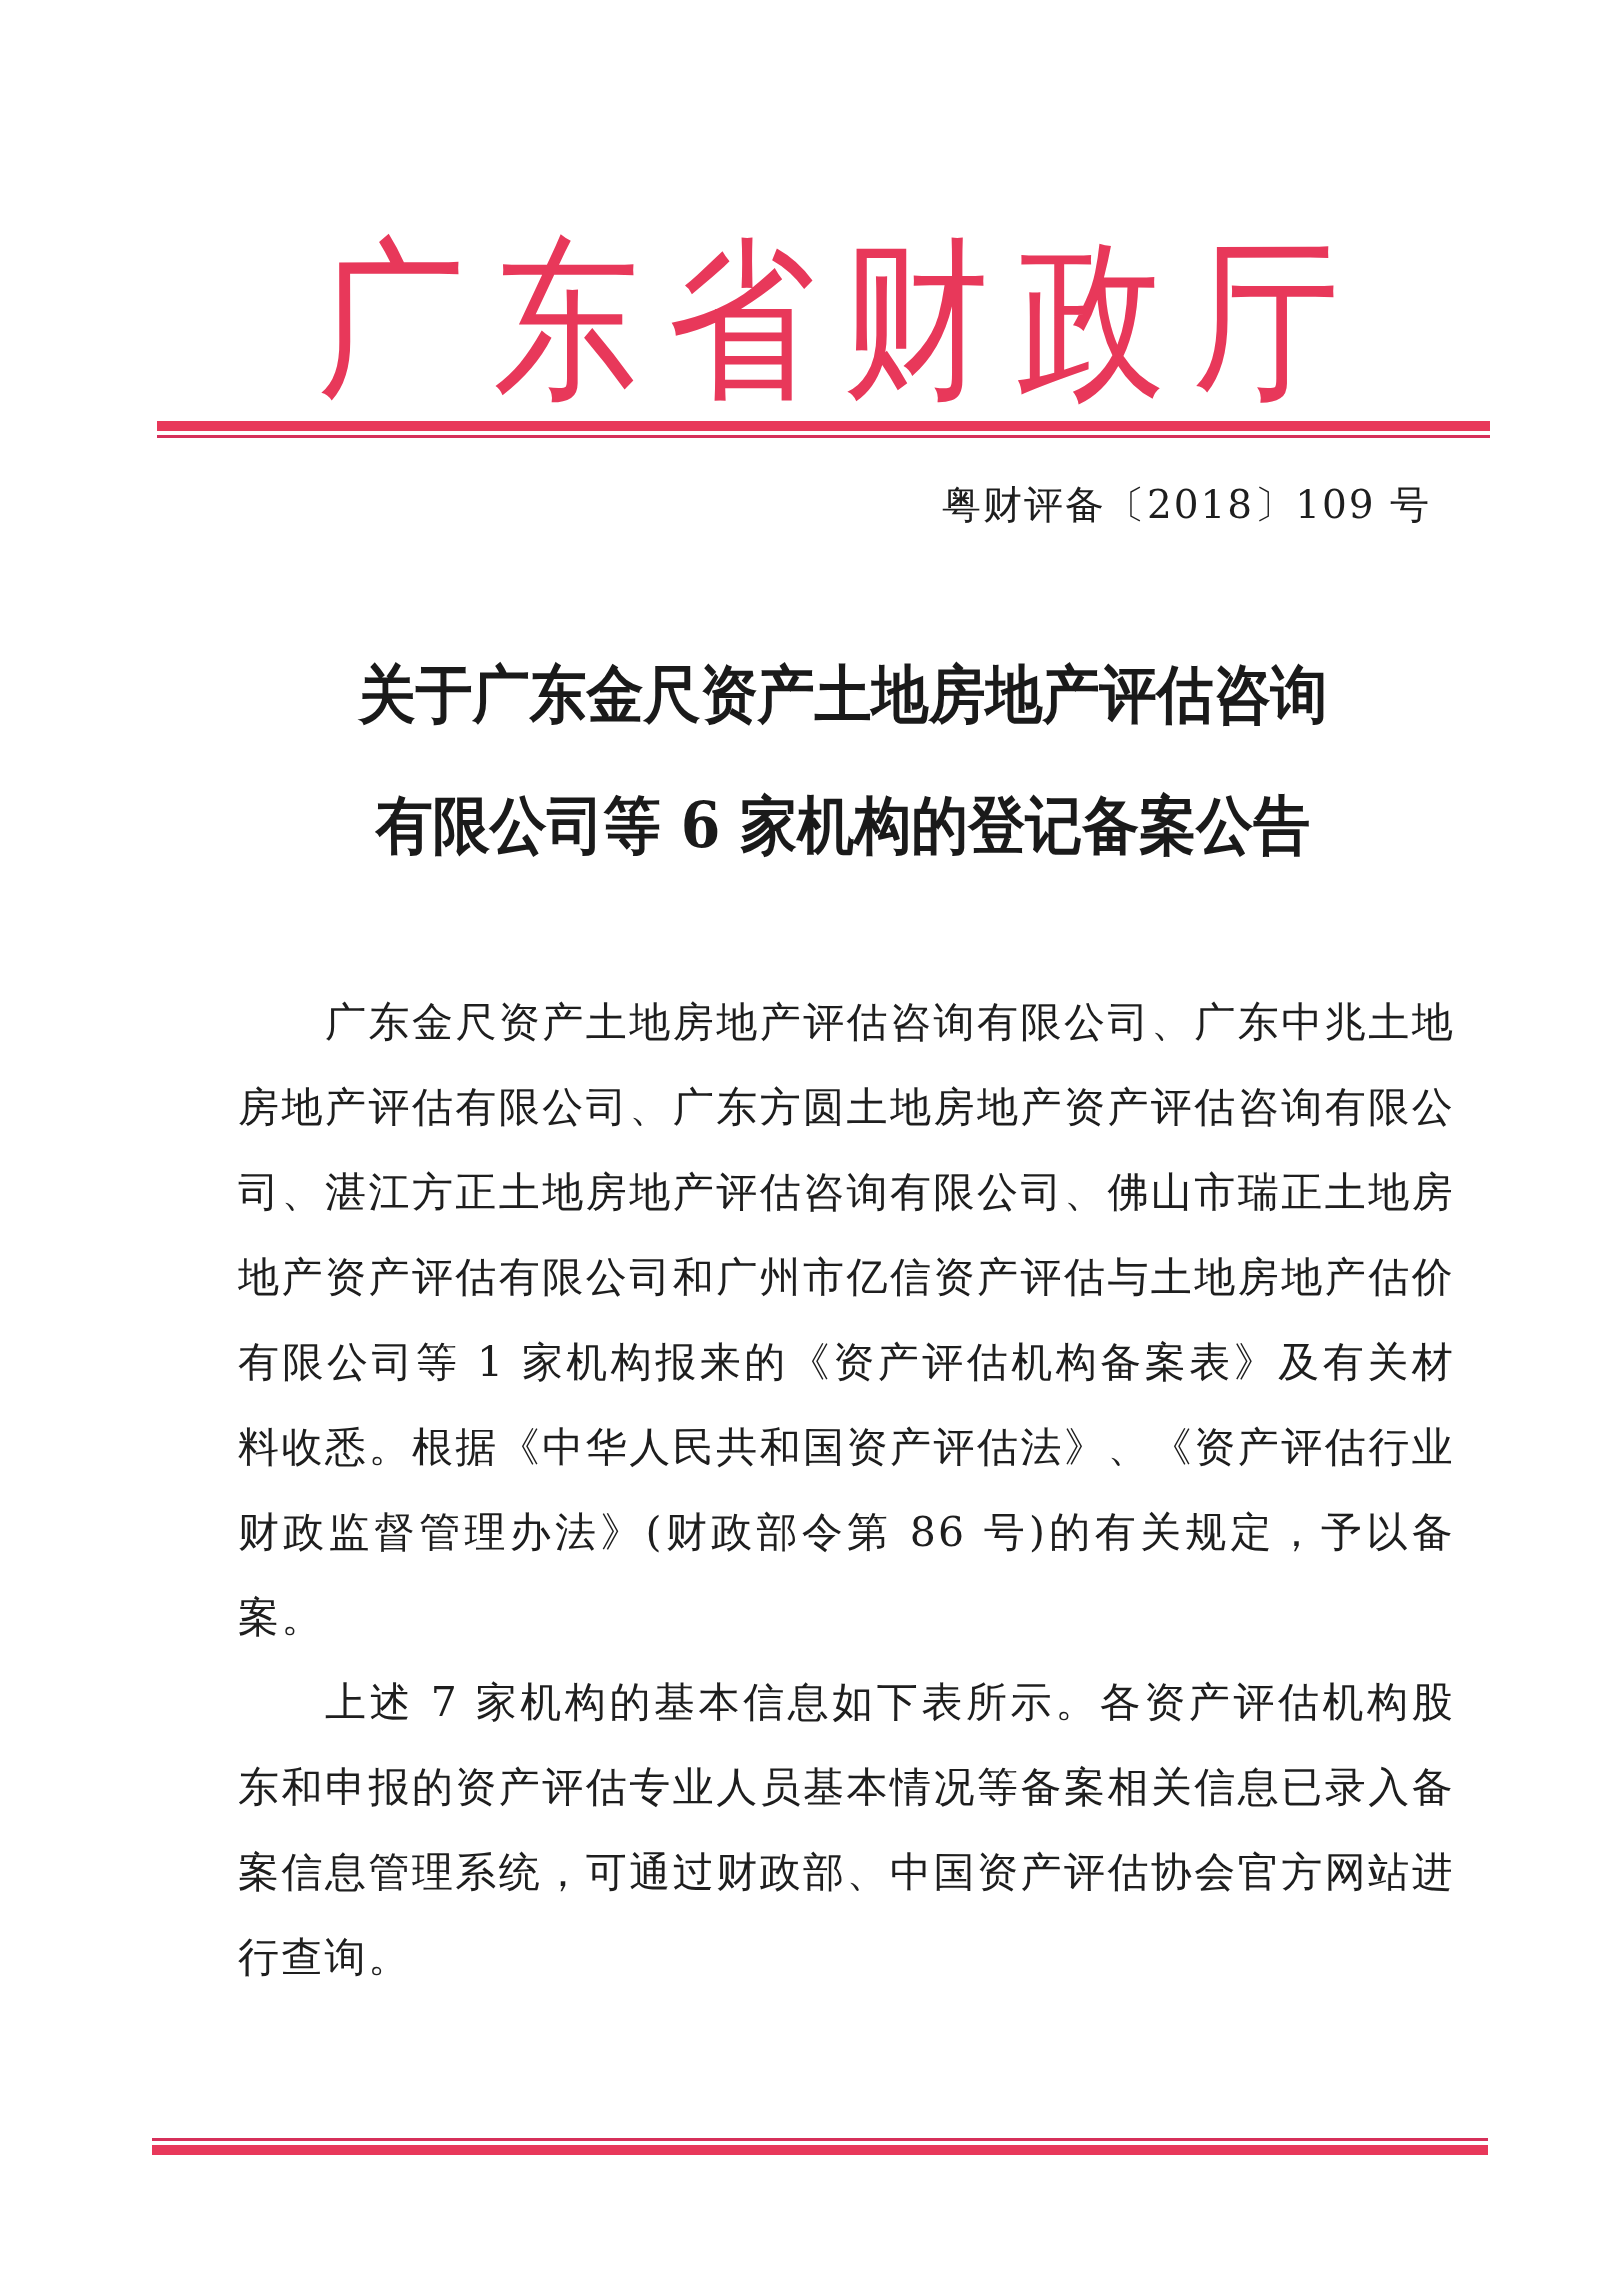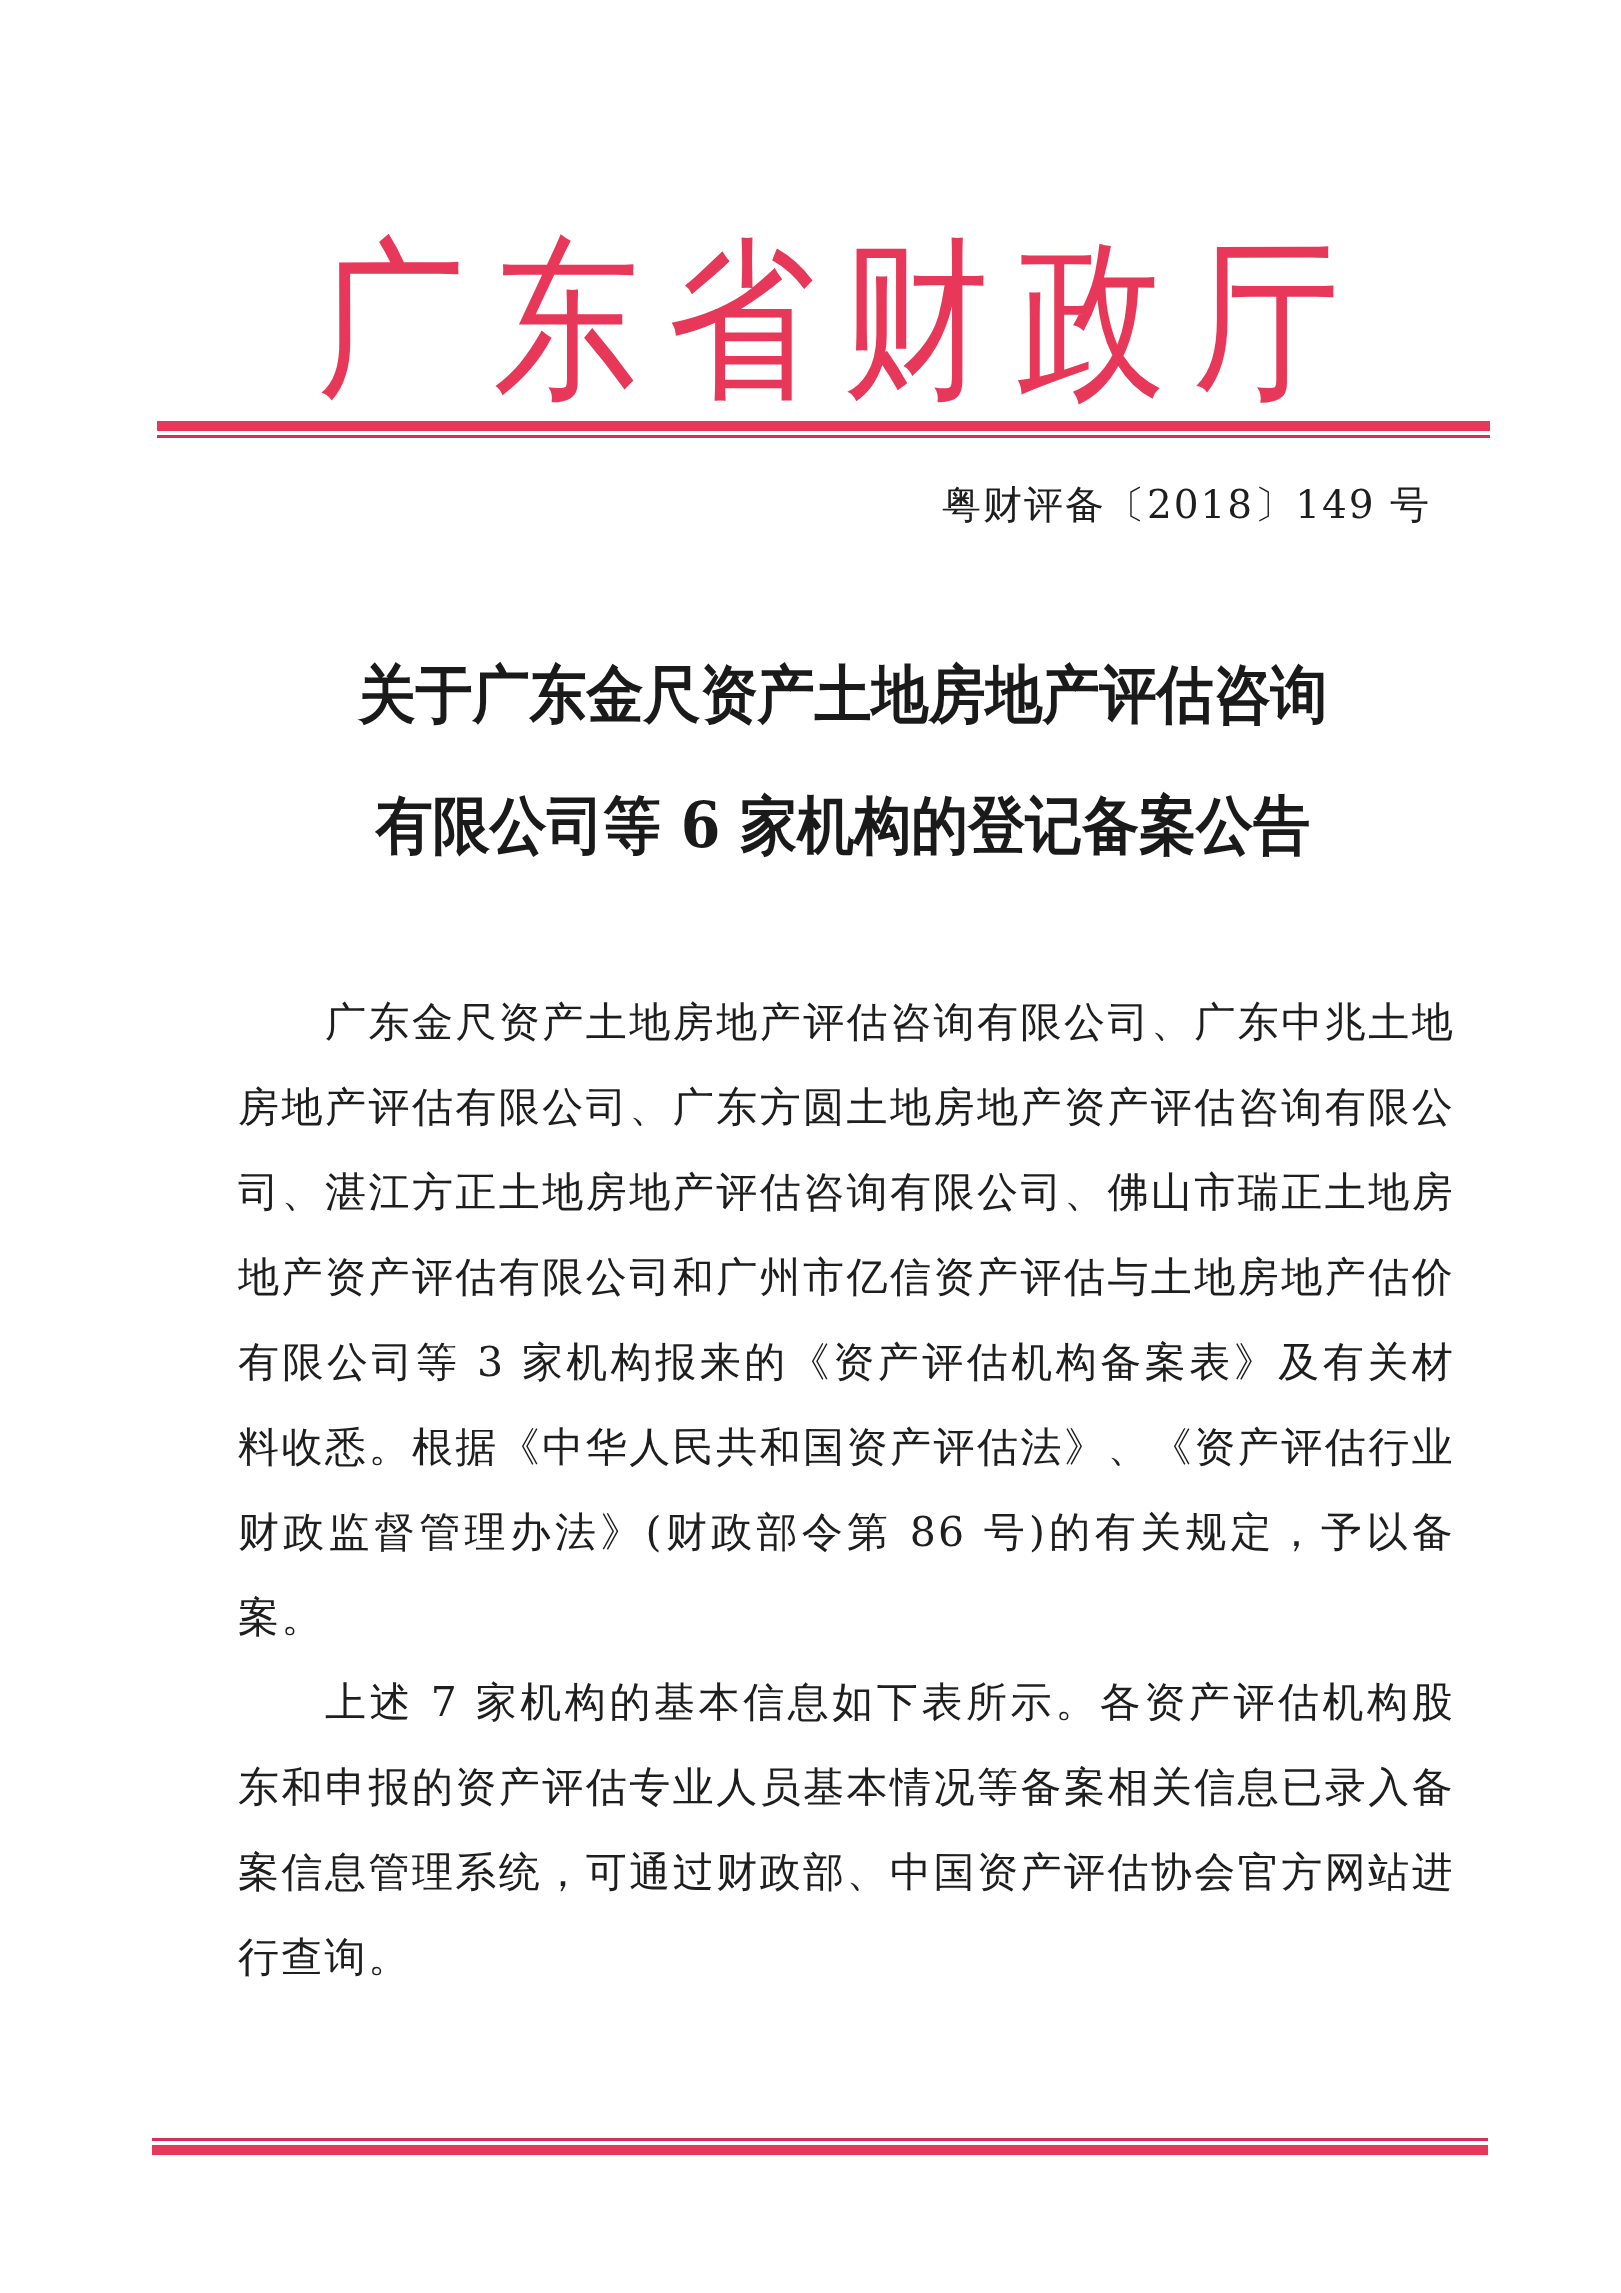--- a/index.html
+++ b/index.html
@@ -96,27 +96,27 @@
     <span class="masthead-char">东</span>
     <span class="masthead-char">省</span>
     <span class="masthead-char">财</span>
     <span class="masthead-char">政</span>
     <span class="masthead-char">厅</span>
   </div>
 
   <div class="rule rule-top-thick"></div>
   <div class="rule rule-top-thin"></div>
 
-  <div class="doc-number">粤财评备〔2018〕149 号</div>
+  <div class="doc-number">粤财评备〔2018〕109 号</div>
 
   <div class="heading heading-line-1">关于广东金尺资产土地房地产评估咨询</div>
   <div class="heading heading-line-2">有限公司等 6 家机构的登记备案公告</div>
 
   <div class="body-text">
-    <p class="para">广东金尺资产土地房地产评估咨询有限公司、广东中兆土地房地产评估有限公司、广东方圆土地房地产资产评估咨询有限公司、湛江方正土地房地产评估咨询有限公司、佛山市瑞正土地房地产资产评估有限公司和广州市亿信资产评估与土地房地产估价有限公司等 3 家机构报来的《资产评估机构备案表》及有关材料收悉。根据《中华人民共和国资产评估法》、《资产评估行业财政监督管理办法》(财政部令第 86 号)的有关规定，予以备案。</p>
+    <p class="para">广东金尺资产土地房地产评估咨询有限公司、广东中兆土地房地产评估有限公司、广东方圆土地房地产资产评估咨询有限公司、湛江方正土地房地产评估咨询有限公司、佛山市瑞正土地房地产资产评估有限公司和广州市亿信资产评估与土地房地产估价有限公司等 1 家机构报来的《资产评估机构备案表》及有关材料收悉。根据《中华人民共和国资产评估法》、《资产评估行业财政监督管理办法》(财政部令第 86 号)的有关规定，予以备案。</p>
     <p class="para">上述 7 家机构的基本信息如下表所示。各资产评估机构股东和申报的资产评估专业人员基本情况等备案相关信息已录入备案信息管理系统，可通过财政部、中国资产评估协会官方网站进行查询。</p>
   </div>
 
   <div class="rule rule-bottom-thin"></div>
   <div class="rule rule-bottom-thick"></div>
 
 </div>
 
 
 </body></html>

